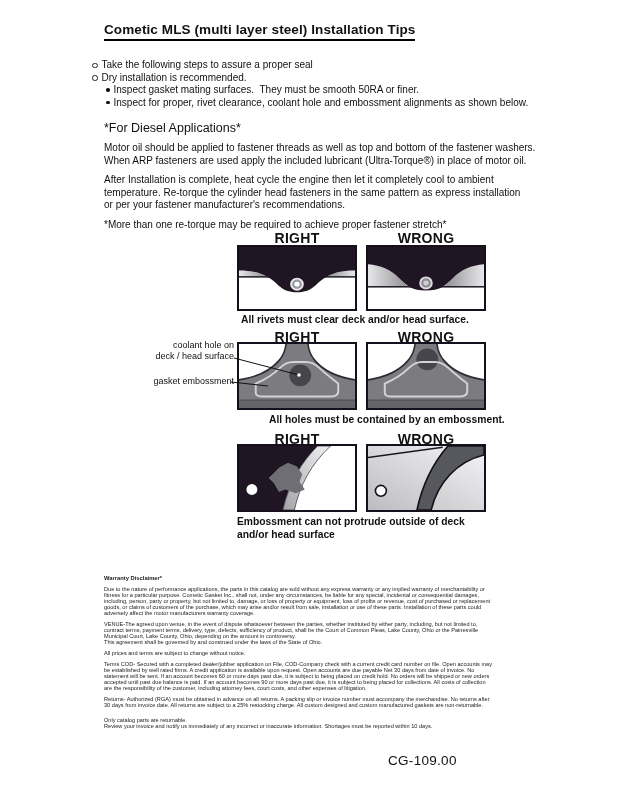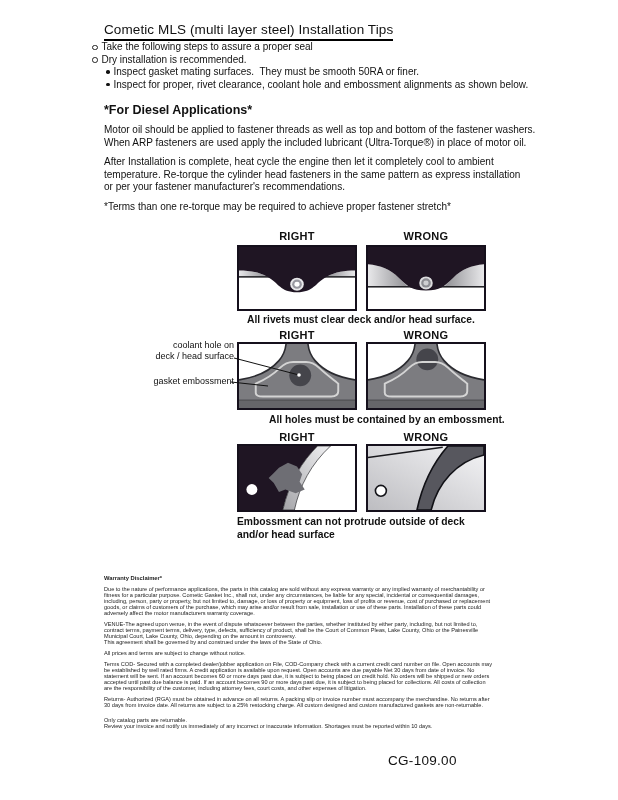--- a/index.html
+++ b/index.html
@@ -4,33 +4,33 @@
 <style>
   html,body { margin:0; padding:0; }
   body {
     width:618px; height:800px; position:relative; overflow:hidden;
     background:#ffffff; color:#111;
     font-family:"Liberation Sans", sans-serif;
   }
   
   .content { position:absolute; left:104px; top:20px; width:434px; }
   .title {
-    display:inline-block; font-size:13.5px; font-weight:normal;
-    border-bottom:2px solid #000; padding-bottom:2px; margin-bottom:0;
+    display:inline-block; font-size:13.5px; font-weight:bold;
+    border-bottom:2px solid #000; padding-bottom:2px; margin-bottom:18px;
     letter-spacing:.1px;
   }
   .bullets { margin-left:-12px; }
   .bullet-row { display:flex; align-items:flex-start; font-size:10px; line-height:12.5px; white-space:pre-wrap; }
   .bullet-row.sub { margin-left:14px; }
   .marker-circle { flex:none; width:3.5px; height:3.5px; border:1px solid #222; border-radius:50%; margin:3.5px 4px 0 0; }
   .marker-dot    { flex:none; width:3.5px; height:3.5px; background:#111; border-radius:50%; margin:4px 4px 0 0; }
-  .diesel-heading { font-size:12.5px; font-weight:bold; margin-top:12px; }
+  .diesel-heading { font-size:12.5px; font-weight:normal; margin-top:12px; }
   .para { font-size:10px; line-height:12.6px; margin-top:7px; white-space:pre-line; }
   
-  .fig-label { position:absolute; width:120px; text-align:center; font-size:11px; font-weight:700; letter-spacing:.3px; }
+  .fig-label { position:absolute; width:120px; text-align:center; font-size:14px; font-weight:700; letter-spacing:.3px; }
   .panel { position:absolute; width:116px; border:2px solid #15101c; background:#fff; z-index:1; }
   .panel svg { display:block; width:100%; height:100%; }
   .caption { position:absolute; font-size:10.3px; font-weight:700; line-height:12.5px; white-space:pre-line; }
   .ann { position:absolute; left:104px; width:130px; text-align:right; font-size:9px; line-height:10.5px; }
   .overlay { position:absolute; pointer-events:none; z-index:3; }
   
   .fineprint { position:absolute; left:104px; top:575px; width:416px; font-size:5.6px; line-height:6px; color:#1c1c1c; }
   .fineprint h4 { font-size:5.8px; margin:0 0 5px 0; }
   .fineprint p { margin:0 0 5px 0; white-space:pre-line; }
   .fineprint p.gap-top { margin-top:9px; }
@@ -81,21 +81,21 @@
       <span>Inspect for proper, rivet clearance, coolant hole and embossment alignments as shown below.</span>
     </div>
   </div>
 
   <div class="diesel-heading">*For Diesel Applications*</div>
   <div class="para">Motor oil should be applied to fastener threads as well as top and bottom of the fastener washers.
 When ARP fasteners are used apply the included lubricant (Ultra-Torque®) in place of motor oil.</div>
   <div class="para">After Installation is complete, heat cycle the engine then let it completely cool to ambient
 temperature. Re-torque the cylinder head fasteners in the same pattern as express installation
 or per your fastener manufacturer's recommendations.</div>
-  <div class="para">*Terms than one re-torque may be required to achieve proper fastener stretch*</div>
+  <div class="para">*More than one re-torque may be required to achieve proper fastener stretch*</div>
 </div>
 
 <div class="fig-label" style="left:237px; top:230px;">RIGHT</div>
 <div class="fig-label" style="left:366px; top:230px;">WRONG</div>
 
 <div class="panel" style="left:237px; top:245px; height:62px;">
   <svg viewBox="0 0 180 100" preserveAspectRatio="none">
     <rect width="180" height="100" fill="#ffffff"></rect>
     <path d="M0,38 C16,38 30,40 44,48 L0,48 Z" fill="url(#gradSilverR)"></path>
     <path d="M180,38 C164,38 150,40 136,48 L180,48 Z" fill="url(#gradSilver)"></path>
@@ -111,21 +111,21 @@
     <rect width="180" height="100" fill="#ffffff"></rect>
     <path d="M0,28 C20,30 34,36 48,50 C54,56 58,60 62,64 L0,64 Z" fill="url(#gradSilverR)"></path>
     <path d="M180,28 C160,30 146,36 132,50 C126,56 122,60 118,64 L180,64 Z" fill="url(#gradSilver)"></path>
     <rect x="0" y="63" width="180" height="2.4" fill="#1a1a1e"></rect>
     <path d="M0,0 H180 V28 C160,30 146,36 132,50 C118,64 112,70 90,70 C68,70 62,64 48,50 C34,36 20,30 0,28 Z" fill="#1f1523"></path>
     <circle cx="90" cy="58" r="10.5" fill="#dcdcde"></circle>
     <circle cx="90" cy="58" r="7.5" fill="#8c8c92"></circle>
     <circle cx="90" cy="58" r="4" fill="#cfcfd2"></circle>
   </svg>
 </div>
-<div class="caption" style="left:247px; top:314px;">All rivets must clear deck and/or head surface.</div>
+<div class="caption" style="left:241px; top:314px;">All rivets must clear deck and/or head surface.</div>
 
 <div class="fig-label" style="left:237px; top:329px;">RIGHT</div>
 <div class="fig-label" style="left:366px; top:329px;">WRONG</div>
 
 <div class="ann" style="top:340px;text-align:right;">
   <div>coolant hole on</div>
   <div>deck / head surface</div>
 </div>
 <div class="ann" style="top:376px;">gasket embossment</div>
 

